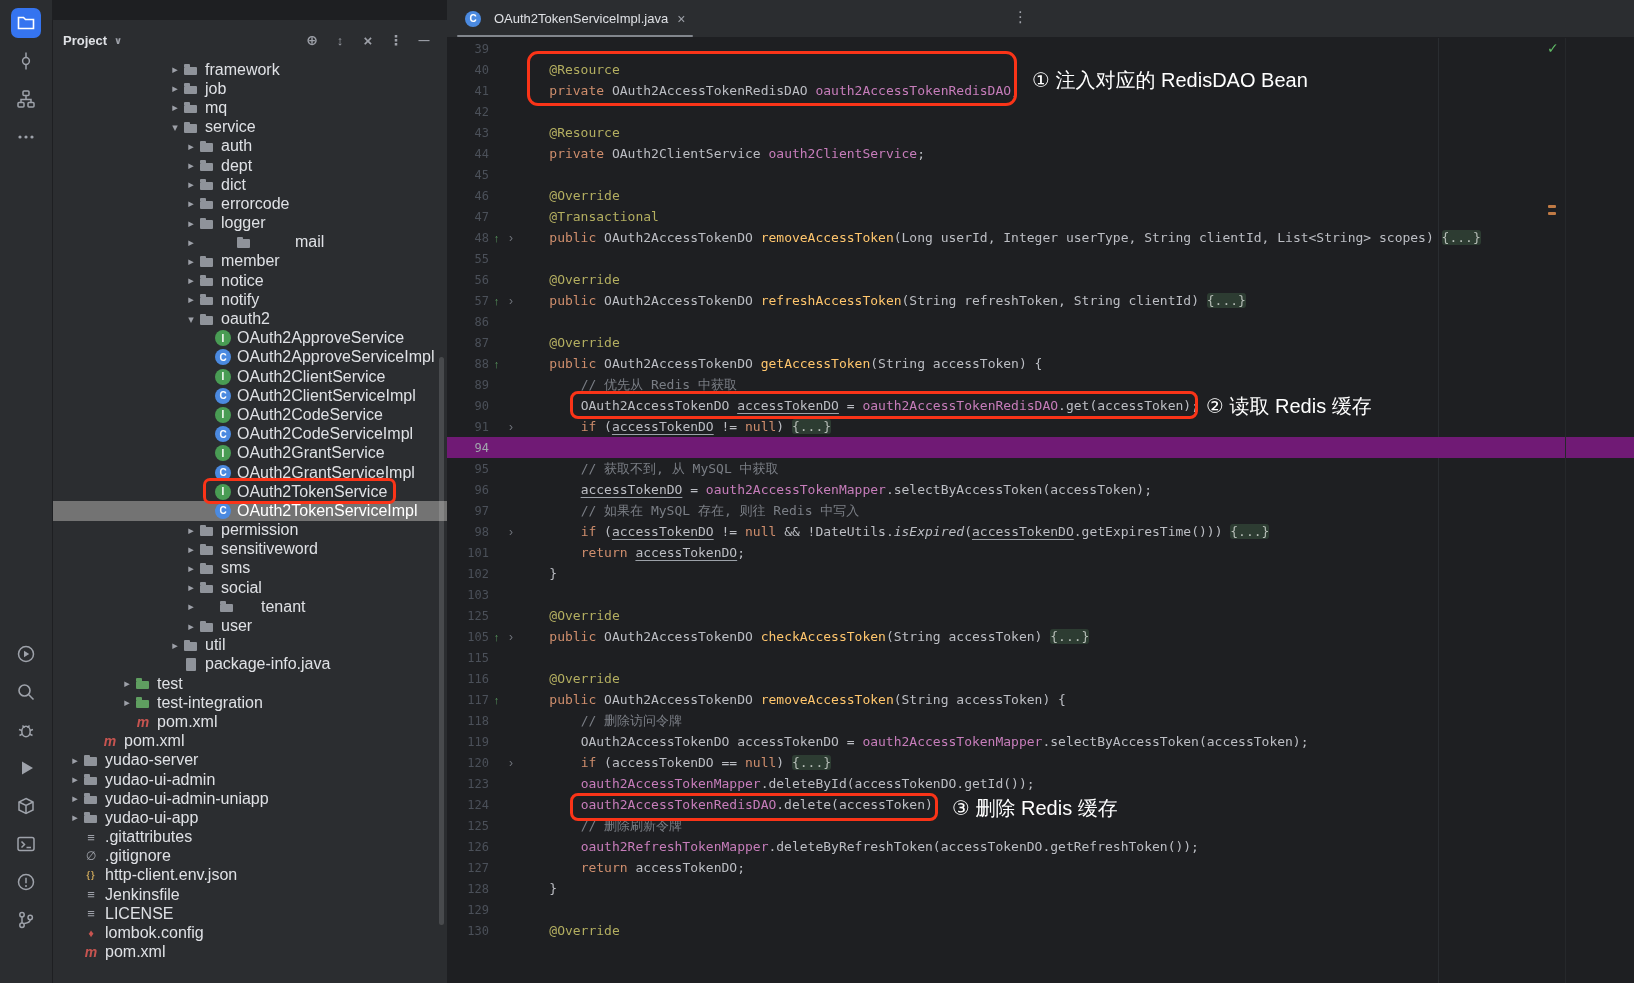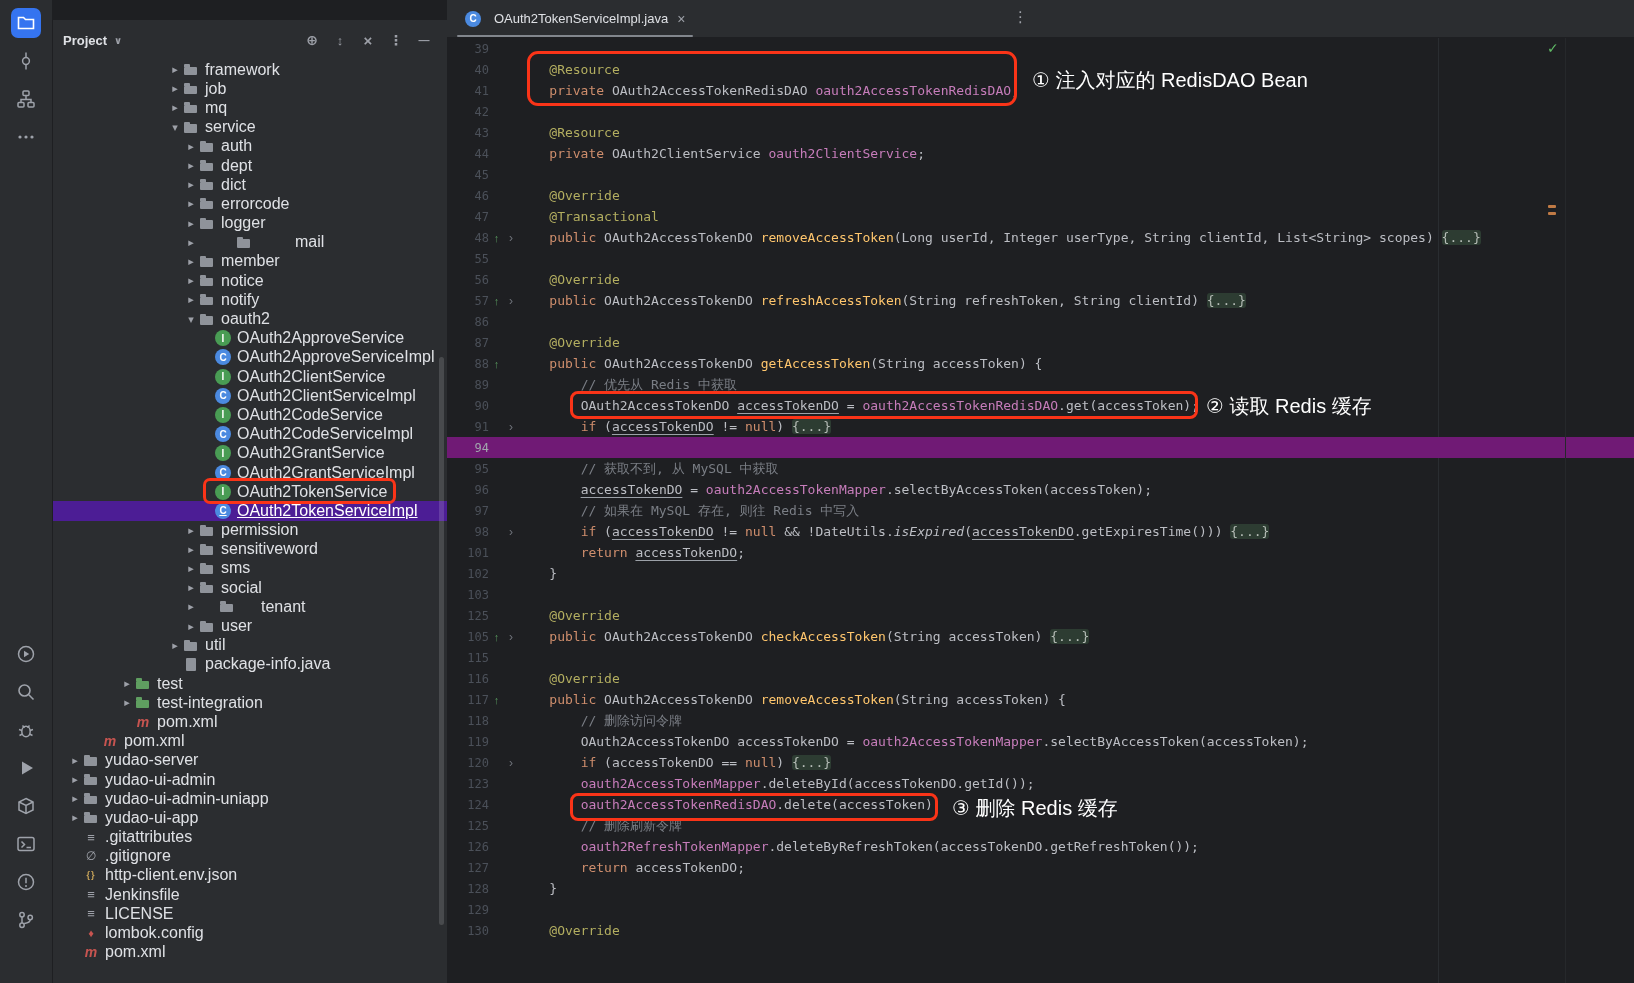--- a/index.html
+++ b/index.html
@@ -23,21 +23,21 @@
   .pactions{margin-left:auto;display:flex;gap:10px;}
   .act{width:18px;height:18px;display:flex;align-items:center;justify-content:center;color:#9da0a8;font-size:13px;}
   .act.select-opened-file::before{content:"⊕";font-size:14px;}
   .act.expand-all::before{content:"↕";}
   .act.collapse-all::before{content:"×";font-size:15px;}
   .act.more-options::before{content:"⋮";font-size:14px;}
   .act.hide::before{content:"—";font-size:11px;}
 
   .tree{flex:1;position:relative;}
   .trow{height:19.2px;display:flex;align-items:center;font-size:16px;color:#dfe1e5;white-space:nowrap;box-sizing:border-box;}
-  .trow.sel{background:#4c1d95;color:#ffffff;text-decoration:underline;}
+  .trow.sel{background:#737373;color:#ffffff;}
   .chev{width:16px;flex:none;text-align:center;color:#9da0a8;font-size:11px;line-height:1;}
   .chev.right::before{content:"▸";}
   .chev.down::before{content:"▾";}
   .trow.sel .chev{color:#dfe6ff;}
   .ti{width:16px;height:16px;flex:none;display:inline-flex;align-items:center;justify-content:center;margin-right:6px;position:relative;font-style:normal;}
   .ti.interface{background:#499C54;border-radius:50%;color:#fff;font-weight:700;font-size:10px;}
   .ti.interface::before{content:"I";}
   .ti.class{background:#4B8AE0;border-radius:50%;color:#fff;font-weight:700;font-size:10px;}
   .ti.class::before{content:"C";}
   .ti.maven{color:#C75450;font-weight:700;font-style:italic;font-size:14px;}

